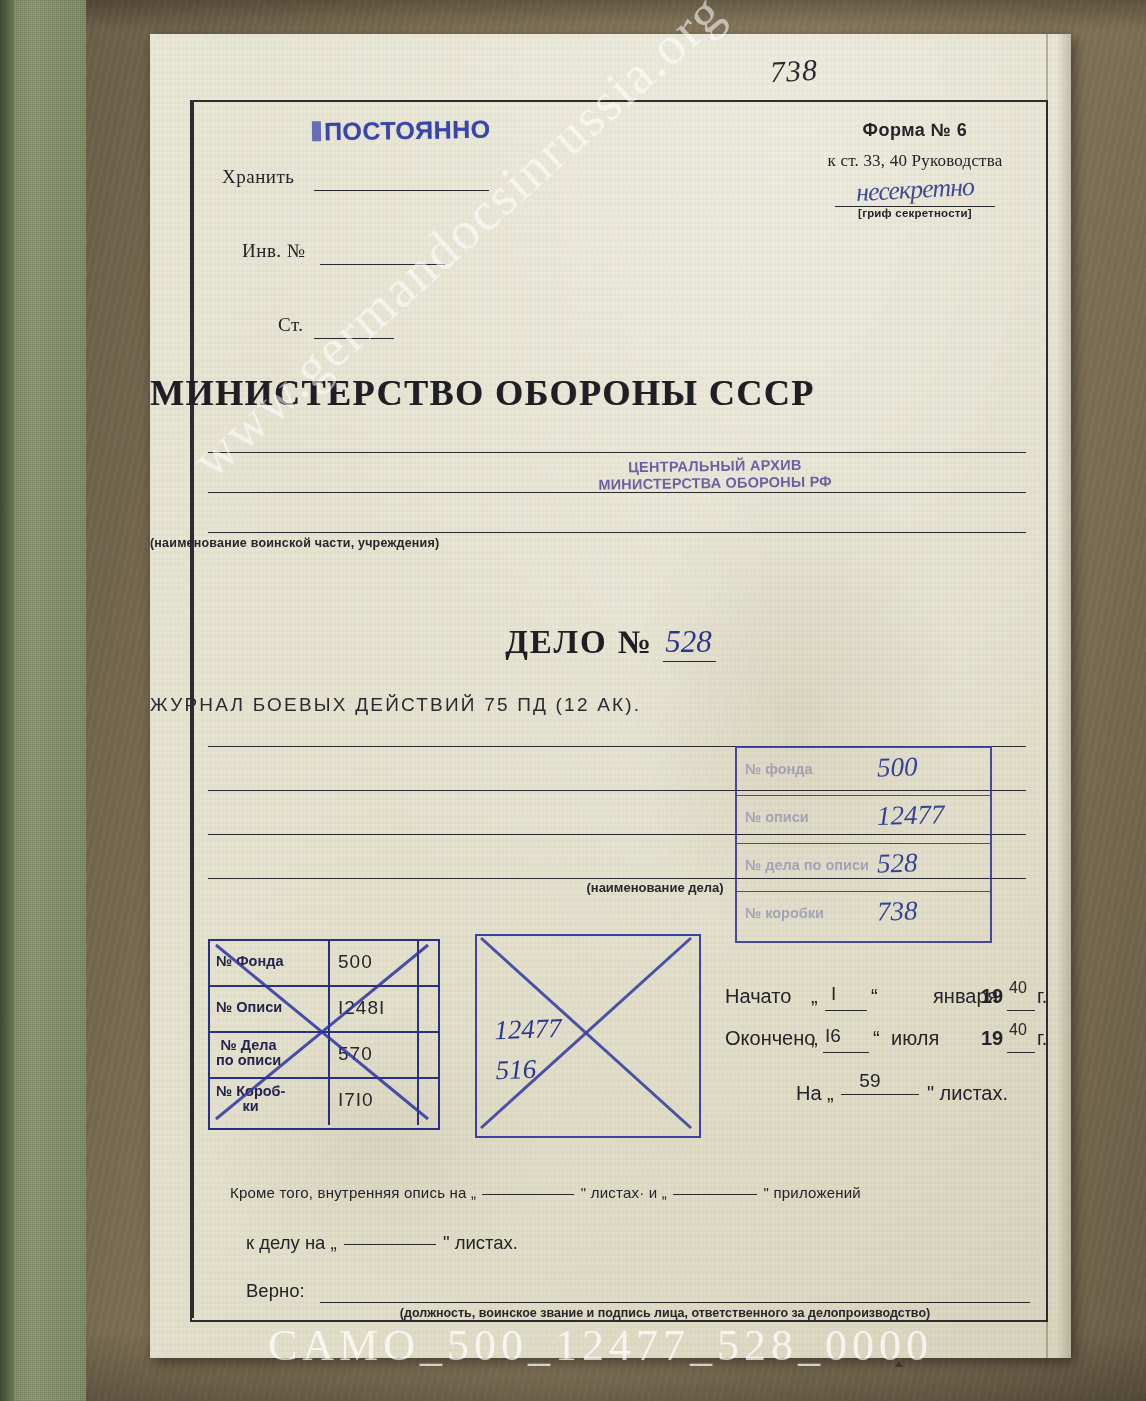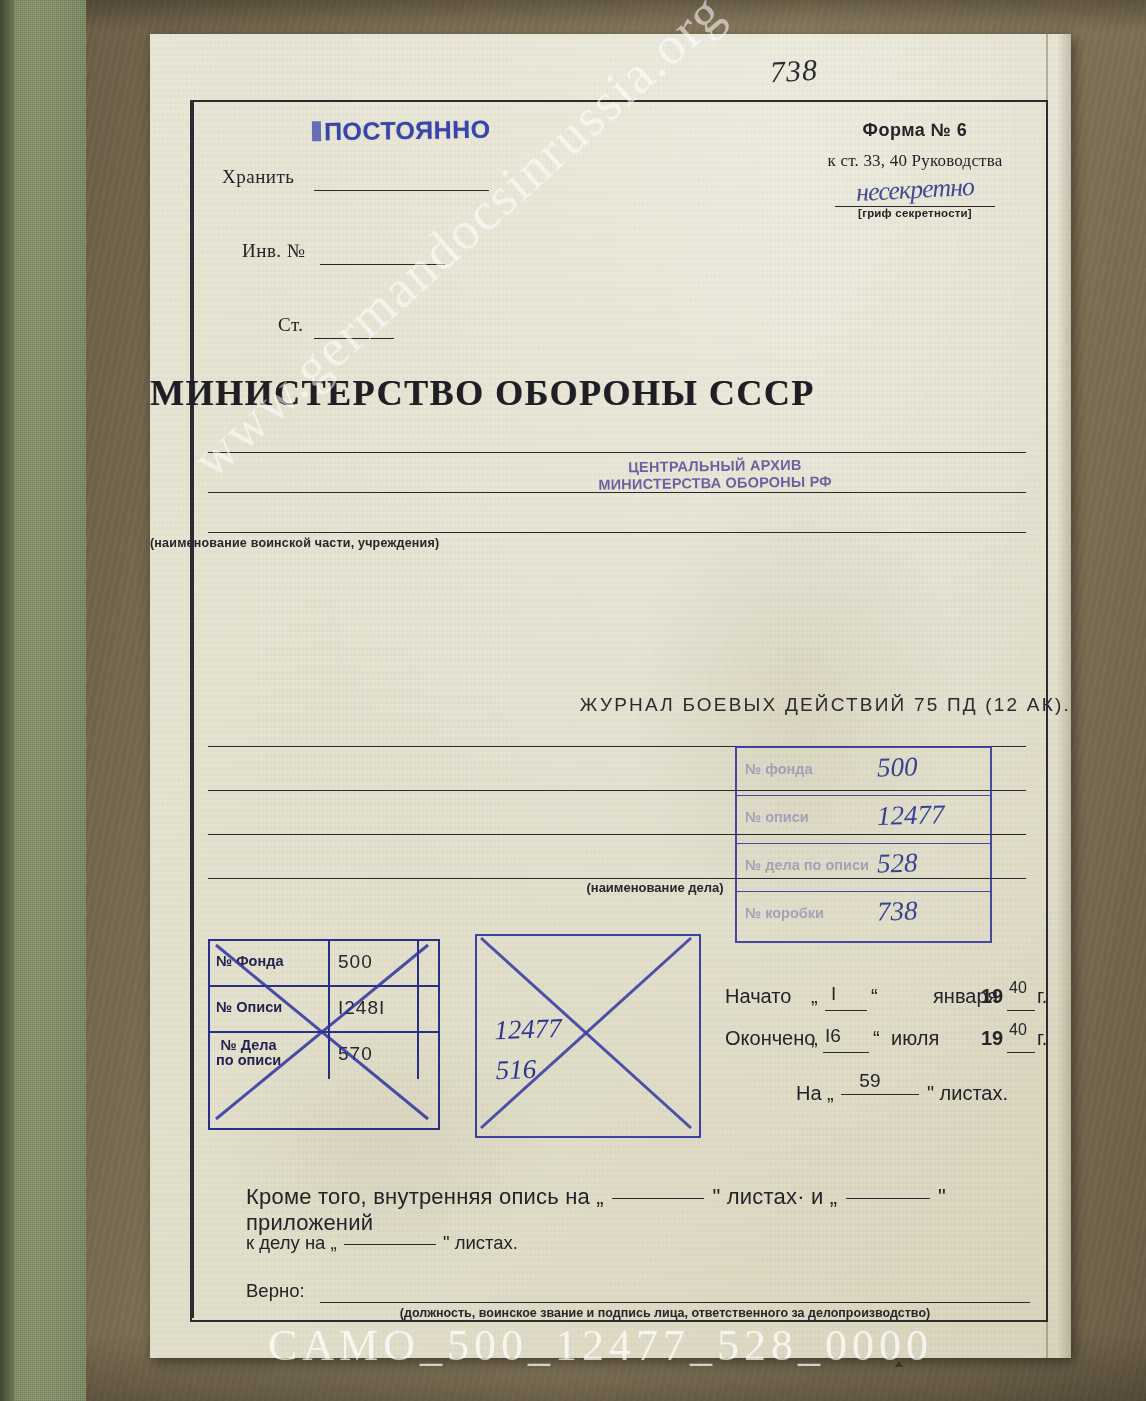--- a/index.html
+++ b/index.html
@@ -291,21 +291,21 @@
     letter-spacing: 0;
     border-bottom: 1.6px solid #2b2b2f;
     padding: 0 4px 1px 2px;
     display: inline-block;
     transform: translateY(-1px);
   }
 
   .delo-title {
     position: absolute;
     left: 0; top: 660px; width: 100%;
-    text-align: right;
+    text-align: left;
     font-family: "Liberation Sans", sans-serif;
     font-size: 19px;
     letter-spacing: 2.2px;
     color: #2a2a30;
   }
 
   .rule.r-d { top: 712px; }
   .rule.r-e { top: 756px; }
   .rule.r-f { top: 800px; }
   .rule.r-g { top: 844px; }
@@ -450,23 +450,23 @@
     position: absolute;
     left: 646px; top: 1048px;
     font-family: "Liberation Sans", sans-serif;
     font-size: 20px;
     color: #23232a;
   }
 
   
   .bottom-1 {
     position: absolute;
-    left: 96px; top: 1150px;
-    font-family: "Liberation Sans", sans-serif;
-    font-size: 22px;
+    left: 80px; top: 1150px;
+    font-family: "Liberation Sans", sans-serif;
+    font-size: 15px;
     color: #23232a;
     letter-spacing: .2px;
   }
   .bottom-2 {
     position: absolute;
     left: 96px; top: 1198px;
     font-family: "Liberation Sans", sans-serif;
     font-size: 18.5px;
     color: #23232a;
   }
@@ -576,20 +576,24 @@
   <div class="ministry">МИНИСТЕРСТВО ОБОРОНЫ СССР</div>
   <div class="rule r-a"></div>
   <div class="rule r-b"></div>
   <div class="rule r-c"></div>
   <div class="stamp-archive">
     <div class="l1">ЦЕНТРАЛЬНЫЙ АРХИВ</div>
     <div class="l2">МИНИСТЕРСТВА ОБОРОНЫ РФ</div>
   </div>
   <div class="caption-unit">(наименование воинской части, учреждения)</div>
 
+  <div class="delo">
+    <span>ДЕЛО №</span>
+    <span class="num-hand">528</span>
+  </div>
   <div class="delo-title">ЖУРНАЛ БОЕВЫХ ДЕЙСТВИЙ 75 ПД (12 АК).</div>
 
   <div class="rule r-d"></div>
   <div class="rule r-e"></div>
   <div class="rule r-f"></div>
   <div class="rule r-g"></div>
   <div class="caption-delo">(наименование дела)</div>
 
   <div class="blue-box">
     <div class="bb-row">
@@ -621,20 +625,26 @@
       <span class="bt-label">№ Описи</span>
       <span class="bt-div"></span>
       <span class="bt-div2"></span>
       <span class="bt-val">I248I</span>
     </div>
     <div class="bt-row">
       <span class="bt-label two">№ Дела<br>по описи</span>
       <span class="bt-div"></span>
       <span class="bt-div2"></span>
       <span class="bt-val">570</span>
+    </div>
+    <div class="bt-row">
+      <span class="bt-label two">№ Короб-<br>ки</span>
+      <span class="bt-div"></span>
+      <span class="bt-div2"></span>
+      <span class="bt-val">I7I0</span>
     </div>
   </div>
   <div class="crossout">
     <svg width="228" height="187" viewBox="0 0 228 187">
       <line x1="8" y1="6" x2="220" y2="180" stroke="#2f34a0" stroke-width="3" opacity="0.85"></line>
       <line x1="220" y1="6" x2="8" y2="180" stroke="#2f34a0" stroke-width="3" opacity="0.85"></line>
     </svg>
   </div>
 
   <div class="blue-cross-box">

